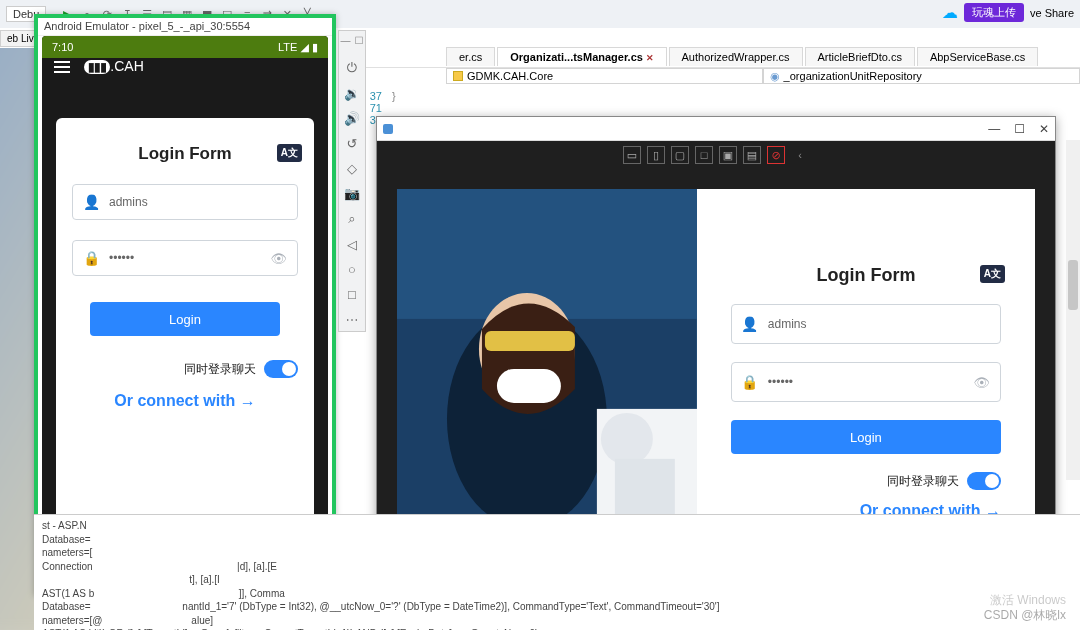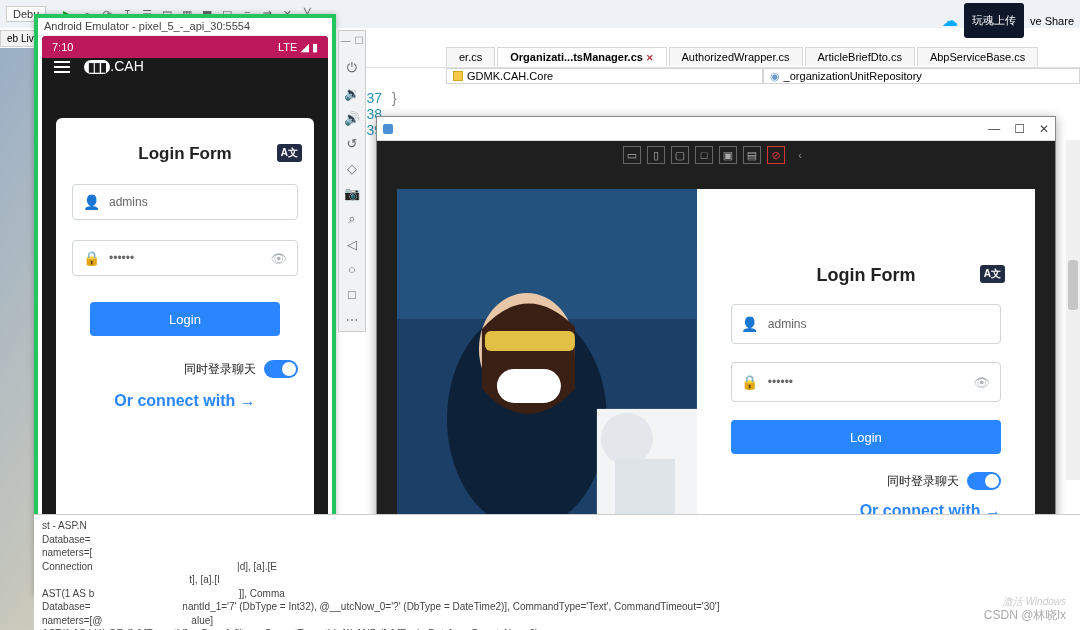--- a/index.html
+++ b/index.html
@@ -5,40 +5,40 @@
   * { box-sizing: border-box; font-family: "Segoe UI", Arial, sans-serif; }
   body { margin:0; width:1080px; height:630px; overflow:hidden; background:#fff; position:relative; }
   .blur-bg { position:absolute; inset:0; background:linear-gradient(120deg,#8fa9c8 0%, #d7d0b8 35%, #93afc4 60%, #c8c3af 85%); filter:blur(14px); transform:scale(1.08); }
   .white-top { position:absolute; left:0; top:0; right:0; height:48px; background:#fff; }
   .vs-toolbar { position:absolute; left:0; top:0; right:0; height:28px; background:#eef1f5; display:flex; align-items:center; padding:0 6px; font-size:11px; color:#333; }
   .vs-toolbar .cfg { padding:1px 6px; border:1px solid #ccc; margin-right:4px; background:#fff; }
   .vs-toolbar .icons { margin-left:10px; display:flex; gap:6px; color:#666; }
   .vs-toolbar .icons span { width:14px; text-align:center; }
   .vs-toolbar .green { color:#1a9d2a; }
   .live-share { position:absolute; right:6px; top:3px; display:flex; align-items:center; gap:6px; font-size:11px; }
-  .live-share .btn { background:#0f172a; color:#fff; padding:10px 8px; border-radius:3px; }
+  .live-share .btn { background:#6d28d9; color:#fff; padding:2px 8px; border-radius:3px; }
   .side-tab { position:absolute; left:0; top:30px; background:#f3f3f3; border:1px solid #d0d0d0; font-size:10px; padding:2px 6px; }
   .editor-area { position:absolute; left:34px; top:46px; right:0; bottom:0; background:#fff; }
   .ed-left { position:absolute; left:0; top:0; width:312px; bottom:0; background:#fff; font-size:11px; color:#555; padding:6px; line-height:1.4; }
   .ed-left pre { margin:4px 0; font-family:Consolas,monospace; font-size:10px; color:#555; }
   .tab-strip { position:absolute; left:346px; top:46px; right:0; height:22px; background:#fff; display:flex; font-size:11px; align-items:center; border-bottom:1px solid #e0e0e0;}
   .tab-strip .tab { padding:3px 12px; border:1px solid #d8d8d8; border-bottom:none; margin-right:2px; background:#f7f7f7; }
   .tab-strip .tab.active { background:#fff; font-weight:bold; }
   .nav-strip { position:absolute; left:346px; top:68px; right:0; height:16px; display:flex; font-size:11px; }
   .nav-strip .box { flex:1; border:1px solid #d4d4d4; padding:1px 6px; display:flex; align-items:center; gap:4px; }
   .nav-strip .y { width:10px; height:10px; background:#f7c948; border:1px solid #ccaa20; display:inline-block;}
-  .code-area { position:absolute; left:346px; top:88px; right:0; height:38px; font-family:Consolas,monospace; font-size:14px; padding:2px 8px; color:#333; background:#fff; }
+  .code-area { position:absolute; left:346px; top:88px; right:0; height:38px; font-family:Consolas,monospace; font-size:11px; padding:2px 8px; color:#333; background:#fff; }
   .code-area .ln { color:#2b91af; display:inline-block; width:28px; text-align:right; margin-right:10px;}
   .code-area .k { color:#0000ff; }
   .code-area .v { color:#000; }
   
   .emu { position:absolute; left:34px; top:14px; width:302px; height:582px; background:#fff; border:4px solid #22c55e; box-shadow:0 0 6px rgba(0,0,0,0.25); }
   .emu-title { height:18px; font-size:11px; color:#444; padding:2px 6px; background:#fff; border-bottom:1px solid #eee;}
   .phone { position:absolute; left:4px; top:18px; right:4px; bottom:4px; background:#000; border-radius:4px; overflow:hidden;}
-  .status-bar { height:22px; background:#be185d; color:#fff; display:flex; align-items:center; justify-content:space-between; padding:0 10px; font-size:11px;gap:16px;}
+  .status-bar { height:22px; background:#4d7c0f; color:#fff; display:flex; align-items:center; justify-content:space-between; padding:0 10px; font-size:11px;gap:16px;}
   .app-bar { height:36px; background:#1a1a1a; color:#fff; display:flex; align-items:flex-start; gap:14px; padding:0 12px; font-size:14px;}
   .hamb { display:inline-block; width:16px; }
   .hamb span { display:block; height:2px; background:#fff; margin:3px 0;}
   .blot { background:#fff; color:#1a1a1a; border-radius:7px; padding:0 4px; font-weight:700; letter-spacing:-0.5px; font-size:12px; display:inline-block;}
   .phone-body { background:#1a1a1a; height:calc(100% - 58px - 34px); padding:24px 14px 10px; }
   .login-card { background:#fff; border-radius:6px; padding:26px 16px 20px; height:100%; }
   .lf-title { text-align:center; font-size:17px; font-weight:700; color:#222; position:relative;}
   .lang-badge { position:absolute; right:-4px; top:0; background:#222c45; color:#fff; font-size:10px; padding:2px 4px; border-radius:3px;}
   .field { border:1px solid #cfd5db; border-radius:4px; height:36px; margin-top:20px; display:flex; align-items:center; padding:0 10px; gap:10px; font-size:12px; color:#666; position:relative;}
   .field .ico { color:#aab0b8; font-size:14px; width:16px; text-align:center;}
@@ -66,21 +66,21 @@
   .desk-img svg { position:absolute; inset:0; }
   .desk-form { flex:1; padding:44px 34px 16px; position:relative;}
   .desk-form .lf-title { font-size:18px; }
   .desk-form .field { height:40px; margin-top:18px;}
   .desk-form .login-btn { margin:18px 0 0; }
   .desk-form .chat-row { margin-top:18px;}
   .desk-form .connect { text-align:right; margin-top:12px;}
   
   .console { position:absolute; left:34px; bottom:0; right:0; height:116px; background:#fff; border-top:1px solid #ccc; font-family:Consolas,monospace; font-size:10px; color:#444; padding:4px 8px; line-height:1.35; overflow:hidden;}
   .watermark { position:absolute; right:14px; bottom:6px; font-size:12px; color:rgba(0,0,0,0.35); text-align:right; line-height:1.3;}
-  .watermark .gray { color:rgba(0,0,0,0.22); font-size:10px;font-style:italic;}
+  .watermark .gray { color:rgba(0,0,0,0.22); font-size:12px;}
   .scroll { position:absolute; right:0; top:140px; width:14px; height:340px; background:#f0f0f0;}
   .scroll::after { content:""; position:absolute; left:2px; top:120px; width:10px; height:50px; background:#c6c6c6; border-radius:3px;}
 </style>
 </head>
 <body>
 
 <div class="blur-bg"></div>
 <div class="white-top"></div>
 
 <div class="vs-toolbar">
@@ -141,21 +141,21 @@
       <span class="y"></span>
       <span>GDMK.CAH.Core</span>
     </div>
   <div class="box">
       <span style="color:#6a9bd1">◉</span>
       <span>_organizationUnitRepository</span>
     </div>
 </div>
 <div class="code-area">
   <div><span class="ln">37</span><span style="color:#888">}</span></div>
-  <div><span class="ln">38</span></div>
+  <div><span class="ln">71</span></div>
   <div><span class="ln">39</span><span class="k">var</span><span class="v"> organizationUnit = </span><span class="k">await</span><span class="v"> _organizationUnitRepository</span></div>
 </div>
 
 <div class="emu">
   <div class="emu-title">Android Emulator - pixel_5_-_api_30:5554</div>
   <div class="phone">
     <div class="status-bar">
       <span>7:10</span>
       <span>LTE ◢ ▮</span>
     </div>

